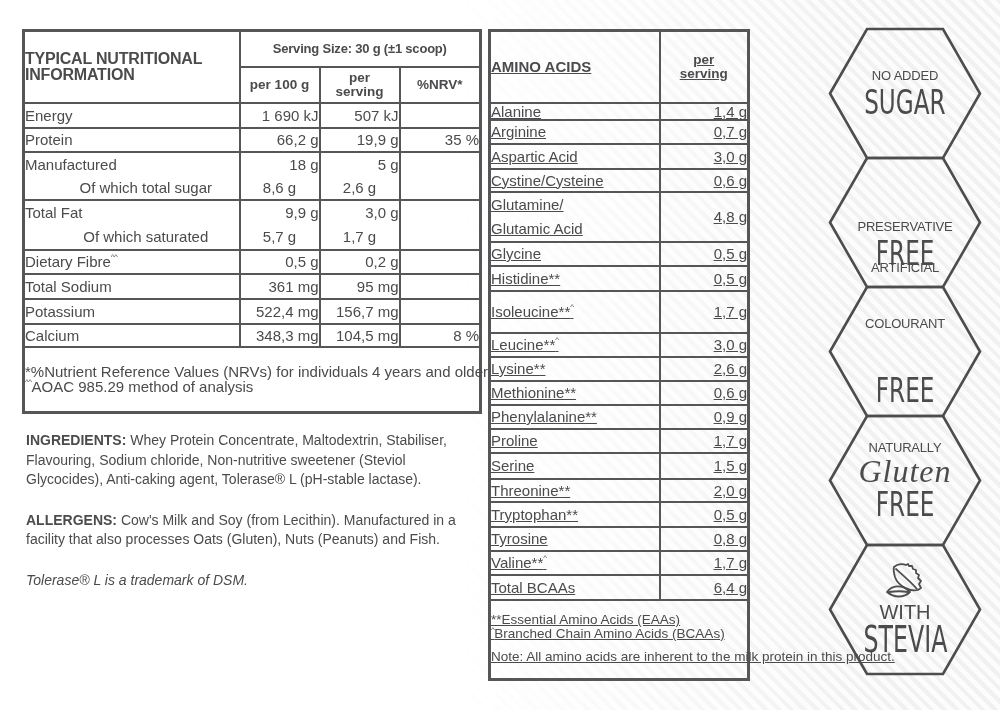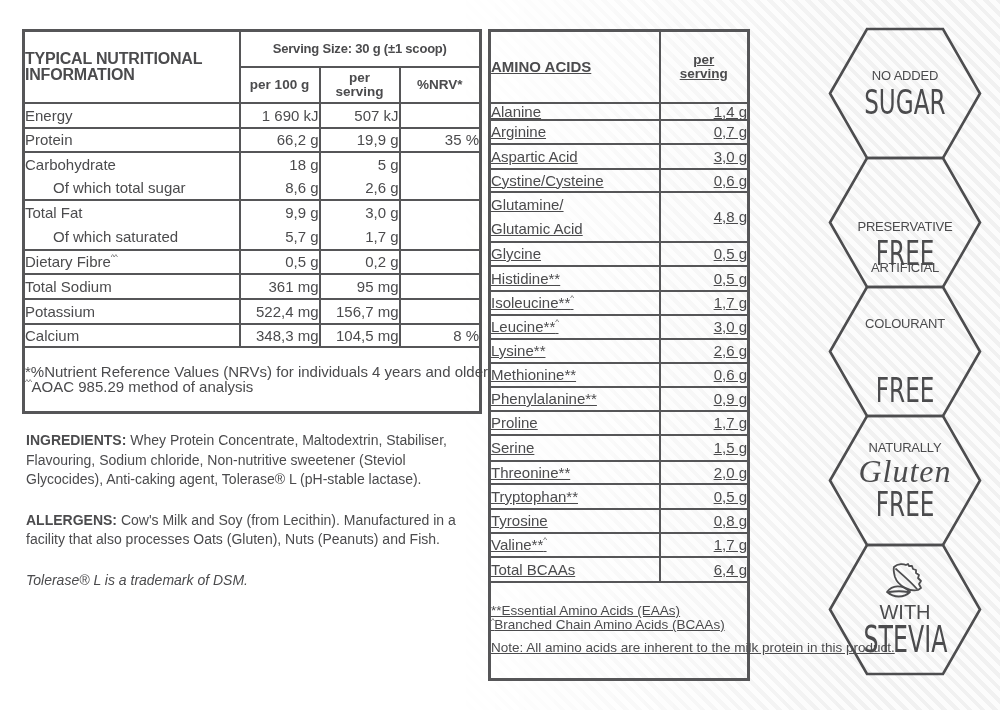--- a/index.html
+++ b/index.html
@@ -18,21 +18,21 @@
     position: absolute; border-collapse: collapse; table-layout: fixed;
     border: 3px solid #565658; font-size: 15px; color: #4b4b4d;
   }
   table.grid td { border: 2px solid #565658; padding: 0; line-height: 1; vertical-align: middle; white-space: nowrap; }
   td.name { padding-left: 11px; text-align: left; }
   td.name.sub { padding-left: 28px; }
   td.val { text-align: right; padding-right: 6px; }
   td.val2 { text-align: right; padding-right: 8px; }
   td.nrv { text-align: right; padding-right: 23px; }
   td.gb { border-bottom: none !important; }
-  td.gt { border-top: none !important; }
+  td.gt { border-top: none !important; text-align: center; }
   td.title-cell { vertical-align: top; padding: 13px 0 0 11px; font-weight: bold; font-size: 16px; line-height: 23px; letter-spacing: -0.2px; }
   td.serving-cell { text-align: center; font-weight: bold; font-size: 13px; letter-spacing: -0.2px; }
   td.hdr { text-align: center; font-weight: bold; font-size: 13.5px; }
   td.hdr .l { display: block; line-height: 14px; }
   td.foot { white-space: normal; vertical-align: top; padding: 9px 11px 0 11px; font-size: 15px; line-height: 17.5px; }
   sup.mark { font-size: 8px; vertical-align: top; position: relative; top: -1px; letter-spacing: -0.5px; }
   .two-line .l { display: block; line-height: 24px; }
   td.amino-hdr { font-weight: bold; font-size: 15px; padding-left: 14px; }
   td.amino-name { padding-left: 14px; }
   td.amino-val { text-align: right; padding-right: 26px; }
@@ -99,21 +99,21 @@
     <td class="val2">507 kJ</td>
     <td class="nrv"></td>
   </tr>
   <tr style="height:24px">
     <td class="name">Protein</td>
     <td class="val">66,2 g</td>
     <td class="val2">19,9 g</td>
     <td class="nrv">35 %</td>
   </tr>
   <tr style="height:24px">
-    <td class="name gb">Carbohydrate</td>
+    <td class="name gb">Manufactured</td>
     <td class="val gb">18 g</td>
     <td class="val2 gb">5 g</td>
     <td class="nrv gb"></td>
   </tr>
   <tr style="height:24px">
     <td class="name sub gt">Of which total sugar</td>
     <td class="val gt">8,6 g</td>
     <td class="val2 gt">2,6 g</td>
     <td class="nrv gt"></td>
   </tr>
@@ -205,21 +205,21 @@
     <td class="amino-val">4,8 g</td>
   </tr>
   <tr style="height:24px">
         <td class="amino-name">Glycine</td>
         <td class="amino-val">0,5 g</td>
       </tr>
   <tr style="height:25px">
         <td class="amino-name">Histidine**</td>
         <td class="amino-val">0,5 g</td>
       </tr>
-  <tr style="height:24px">
+  <tr style="height:42px">
         <td class="amino-name"><span>Isoleucine**</span><sup class="mark">^</sup></td>
         <td class="amino-val">1,7 g</td>
       </tr>
   <tr style="height:24px">
         <td class="amino-name"><span>Leucine**</span><sup class="mark">^</sup></td>
         <td class="amino-val">3,0 g</td>
       </tr>
   <tr style="height:24px">
         <td class="amino-name">Lysine**</td>
         <td class="amino-val">2,6 g</td>

